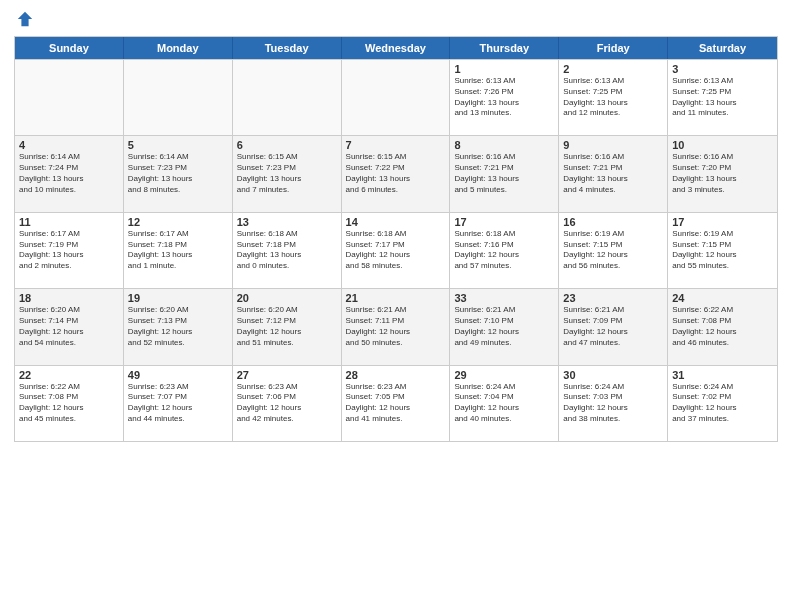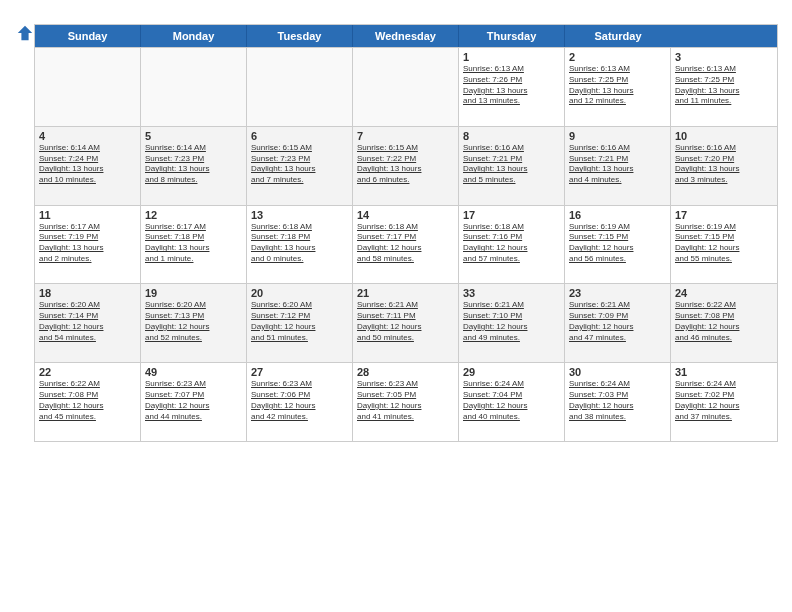--- a/index.html
+++ b/index.html
@@ -6,23 +6,23 @@
     body {
       font-family: Arial, sans-serif;
       background: #fff;
       width: 792px;
       height: 612px;
       overflow: hidden;
     }
     .page {
       width: 792px;
       height: 452px;
-      padding: 24px 14px 10px 14px;
-      display: flex;
-      flex-direction: row;
+      padding: 10px 14px 10px 14px;
+      display: flex;
+      flex-direction: column;
     }
     .header {
       display: flex;
       justify-content: space-between;
       align-items: flex-start;
       margin-bottom: 8px;
     }
     .logo {
       display: flex;
       flex-direction: column;
@@ -106,21 +106,20 @@
     .day-num {
       font-size: 11px;
       font-weight: bold;
       margin-bottom: 1px;
       display: block;
     }
     .cell-text {
       font-size: 8px;
       line-height: 1.35;
       color: #333;
-      text-decoration: underline;
     }
   </style>
 </head>
 <body>
 
 <div class="page">
   <div class="header">
     <div class="logo">
       <div class="logo-text">
         <span class="logo-general"></span>
@@ -138,20 +137,21 @@
     </div>
   </div>
 
   <div class="calendar">
     <div class="cal-header" id="cal-header">
         <div class="cal-header-cell">Sunday</div>
         <div class="cal-header-cell">Monday</div>
         <div class="cal-header-cell">Tuesday</div>
         <div class="cal-header-cell">Wednesday</div>
         <div class="cal-header-cell">Thursday</div>
+        <div class="cal-header-cell">Friday</div>
         <div class="cal-header-cell">Saturday</div>
       </div>
     <div class="cal-body" id="cal-body">
         <div class="cal-row">
           <div class="cal-cell empty"></div>
           <div class="cal-cell empty"></div>
           <div class="cal-cell empty"></div>
           <div class="cal-cell empty"></div>
           <div class="cal-cell">
             <span class="day-num">1</span>

